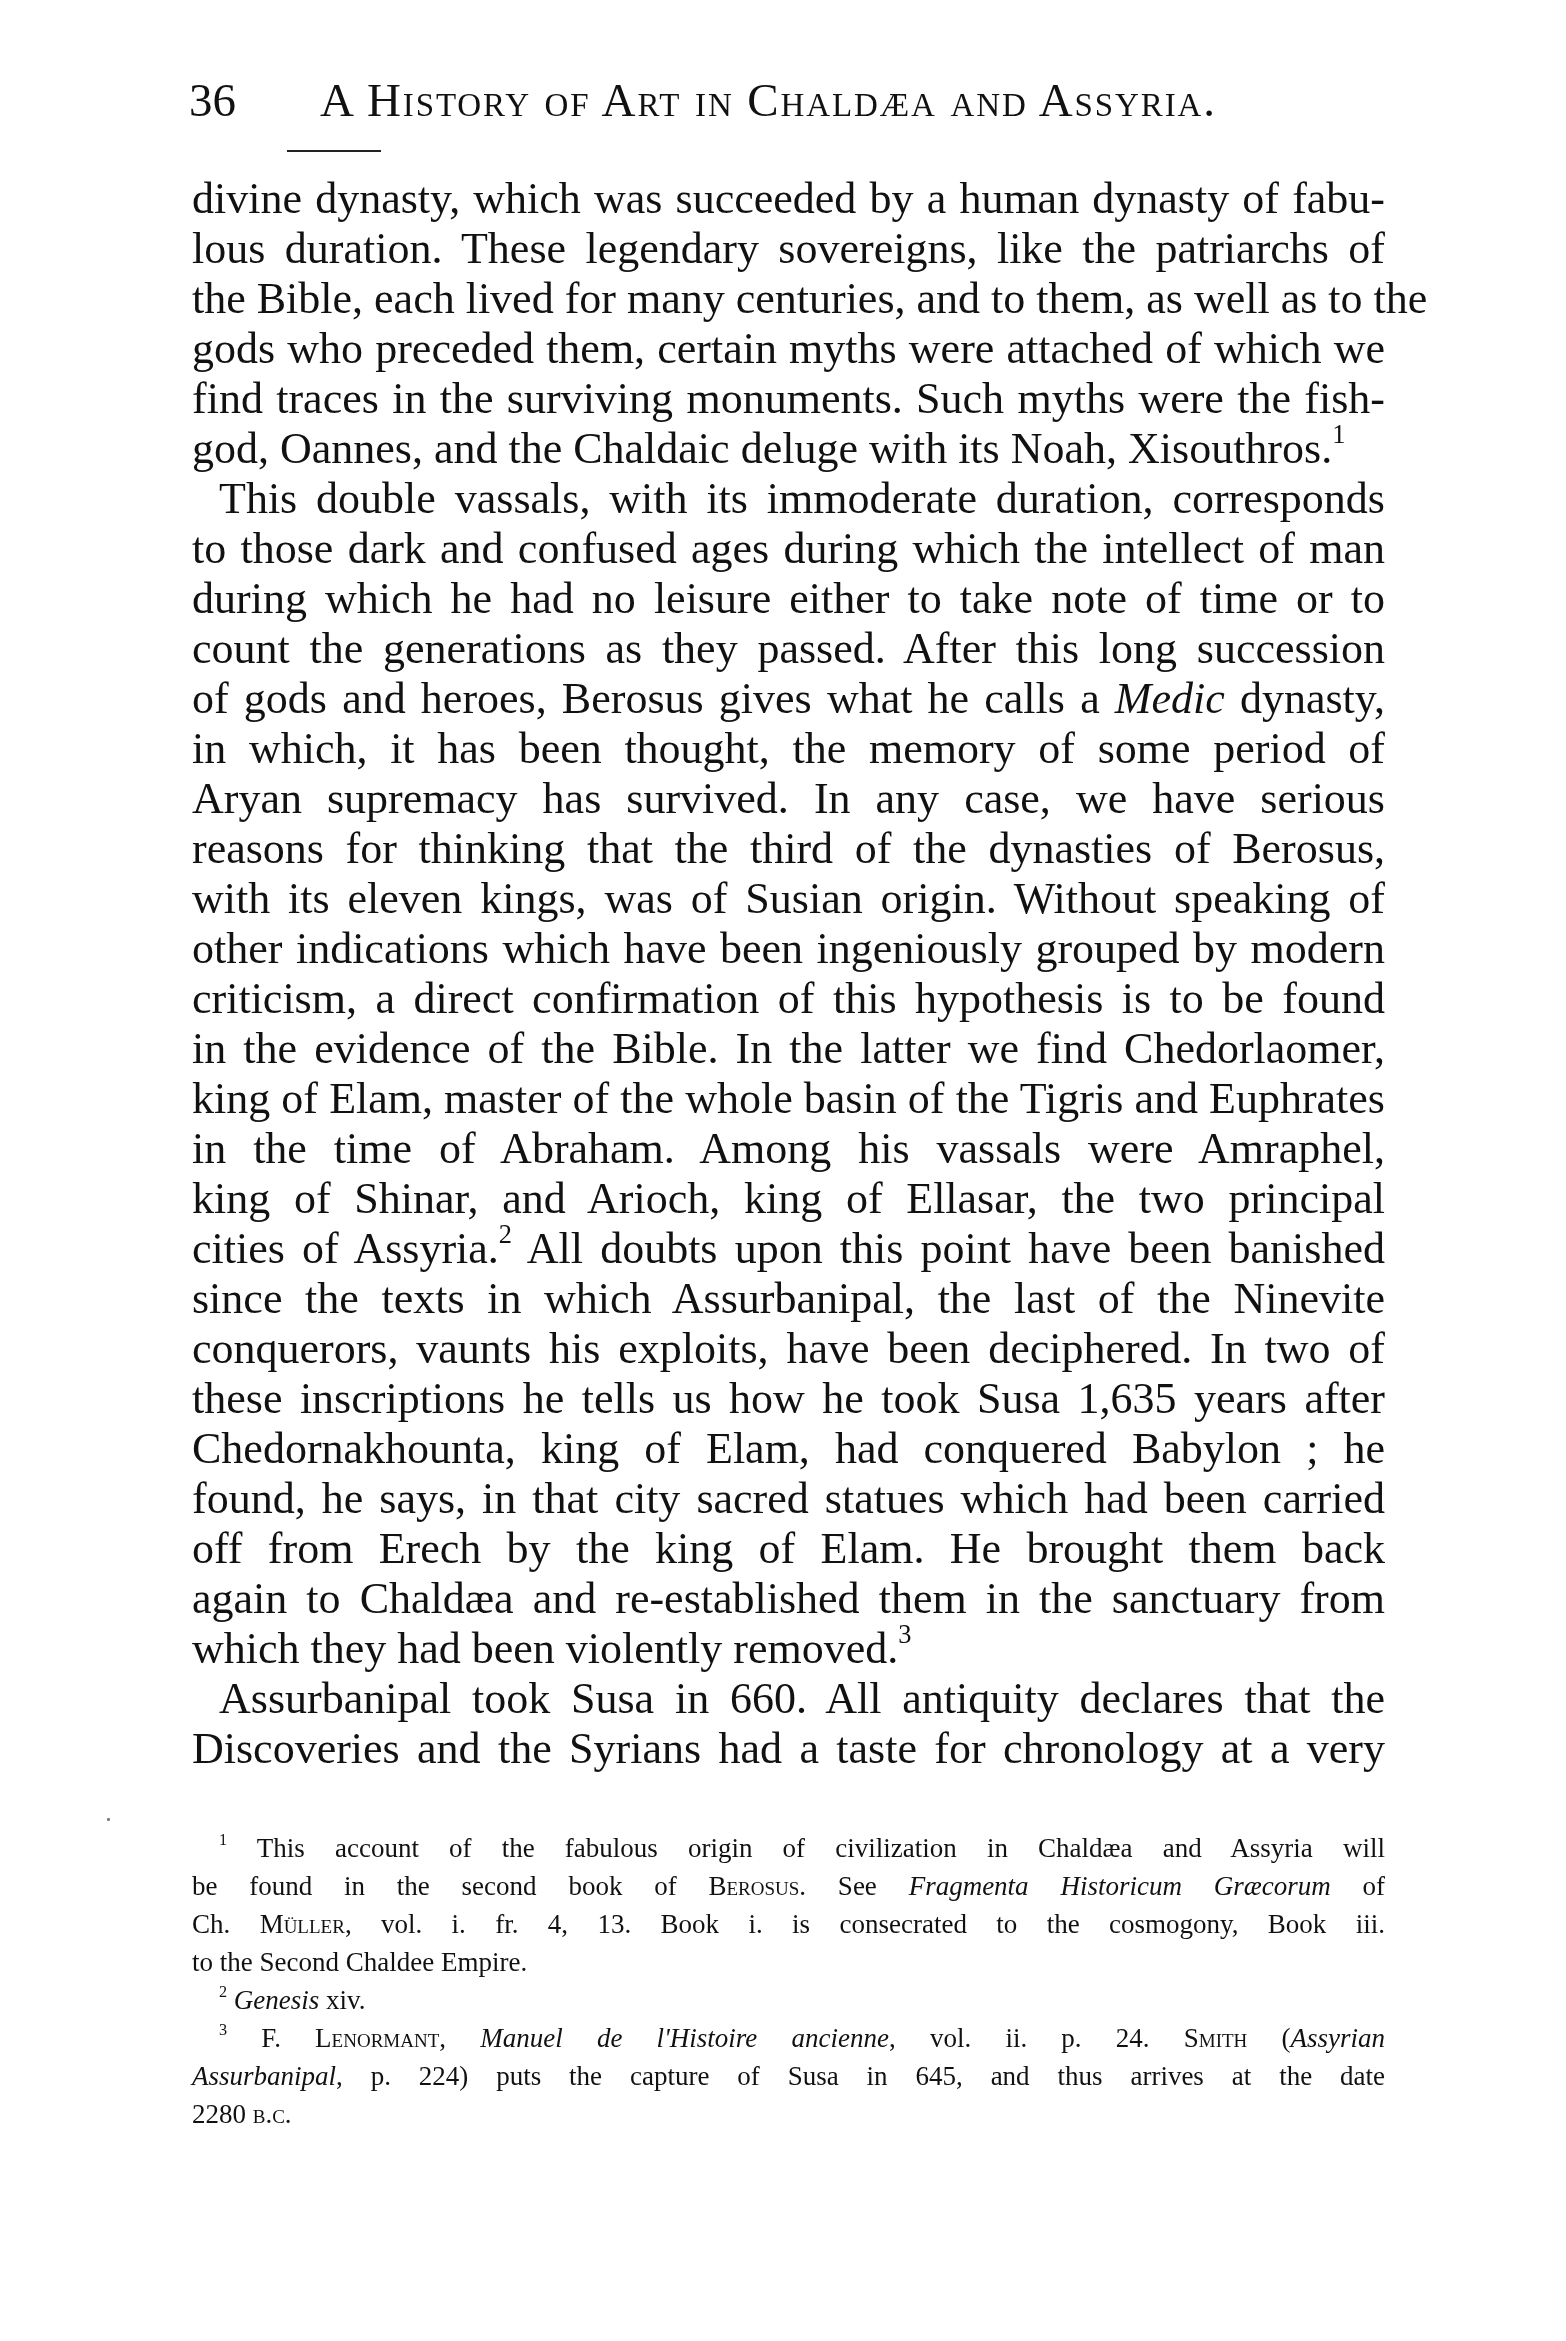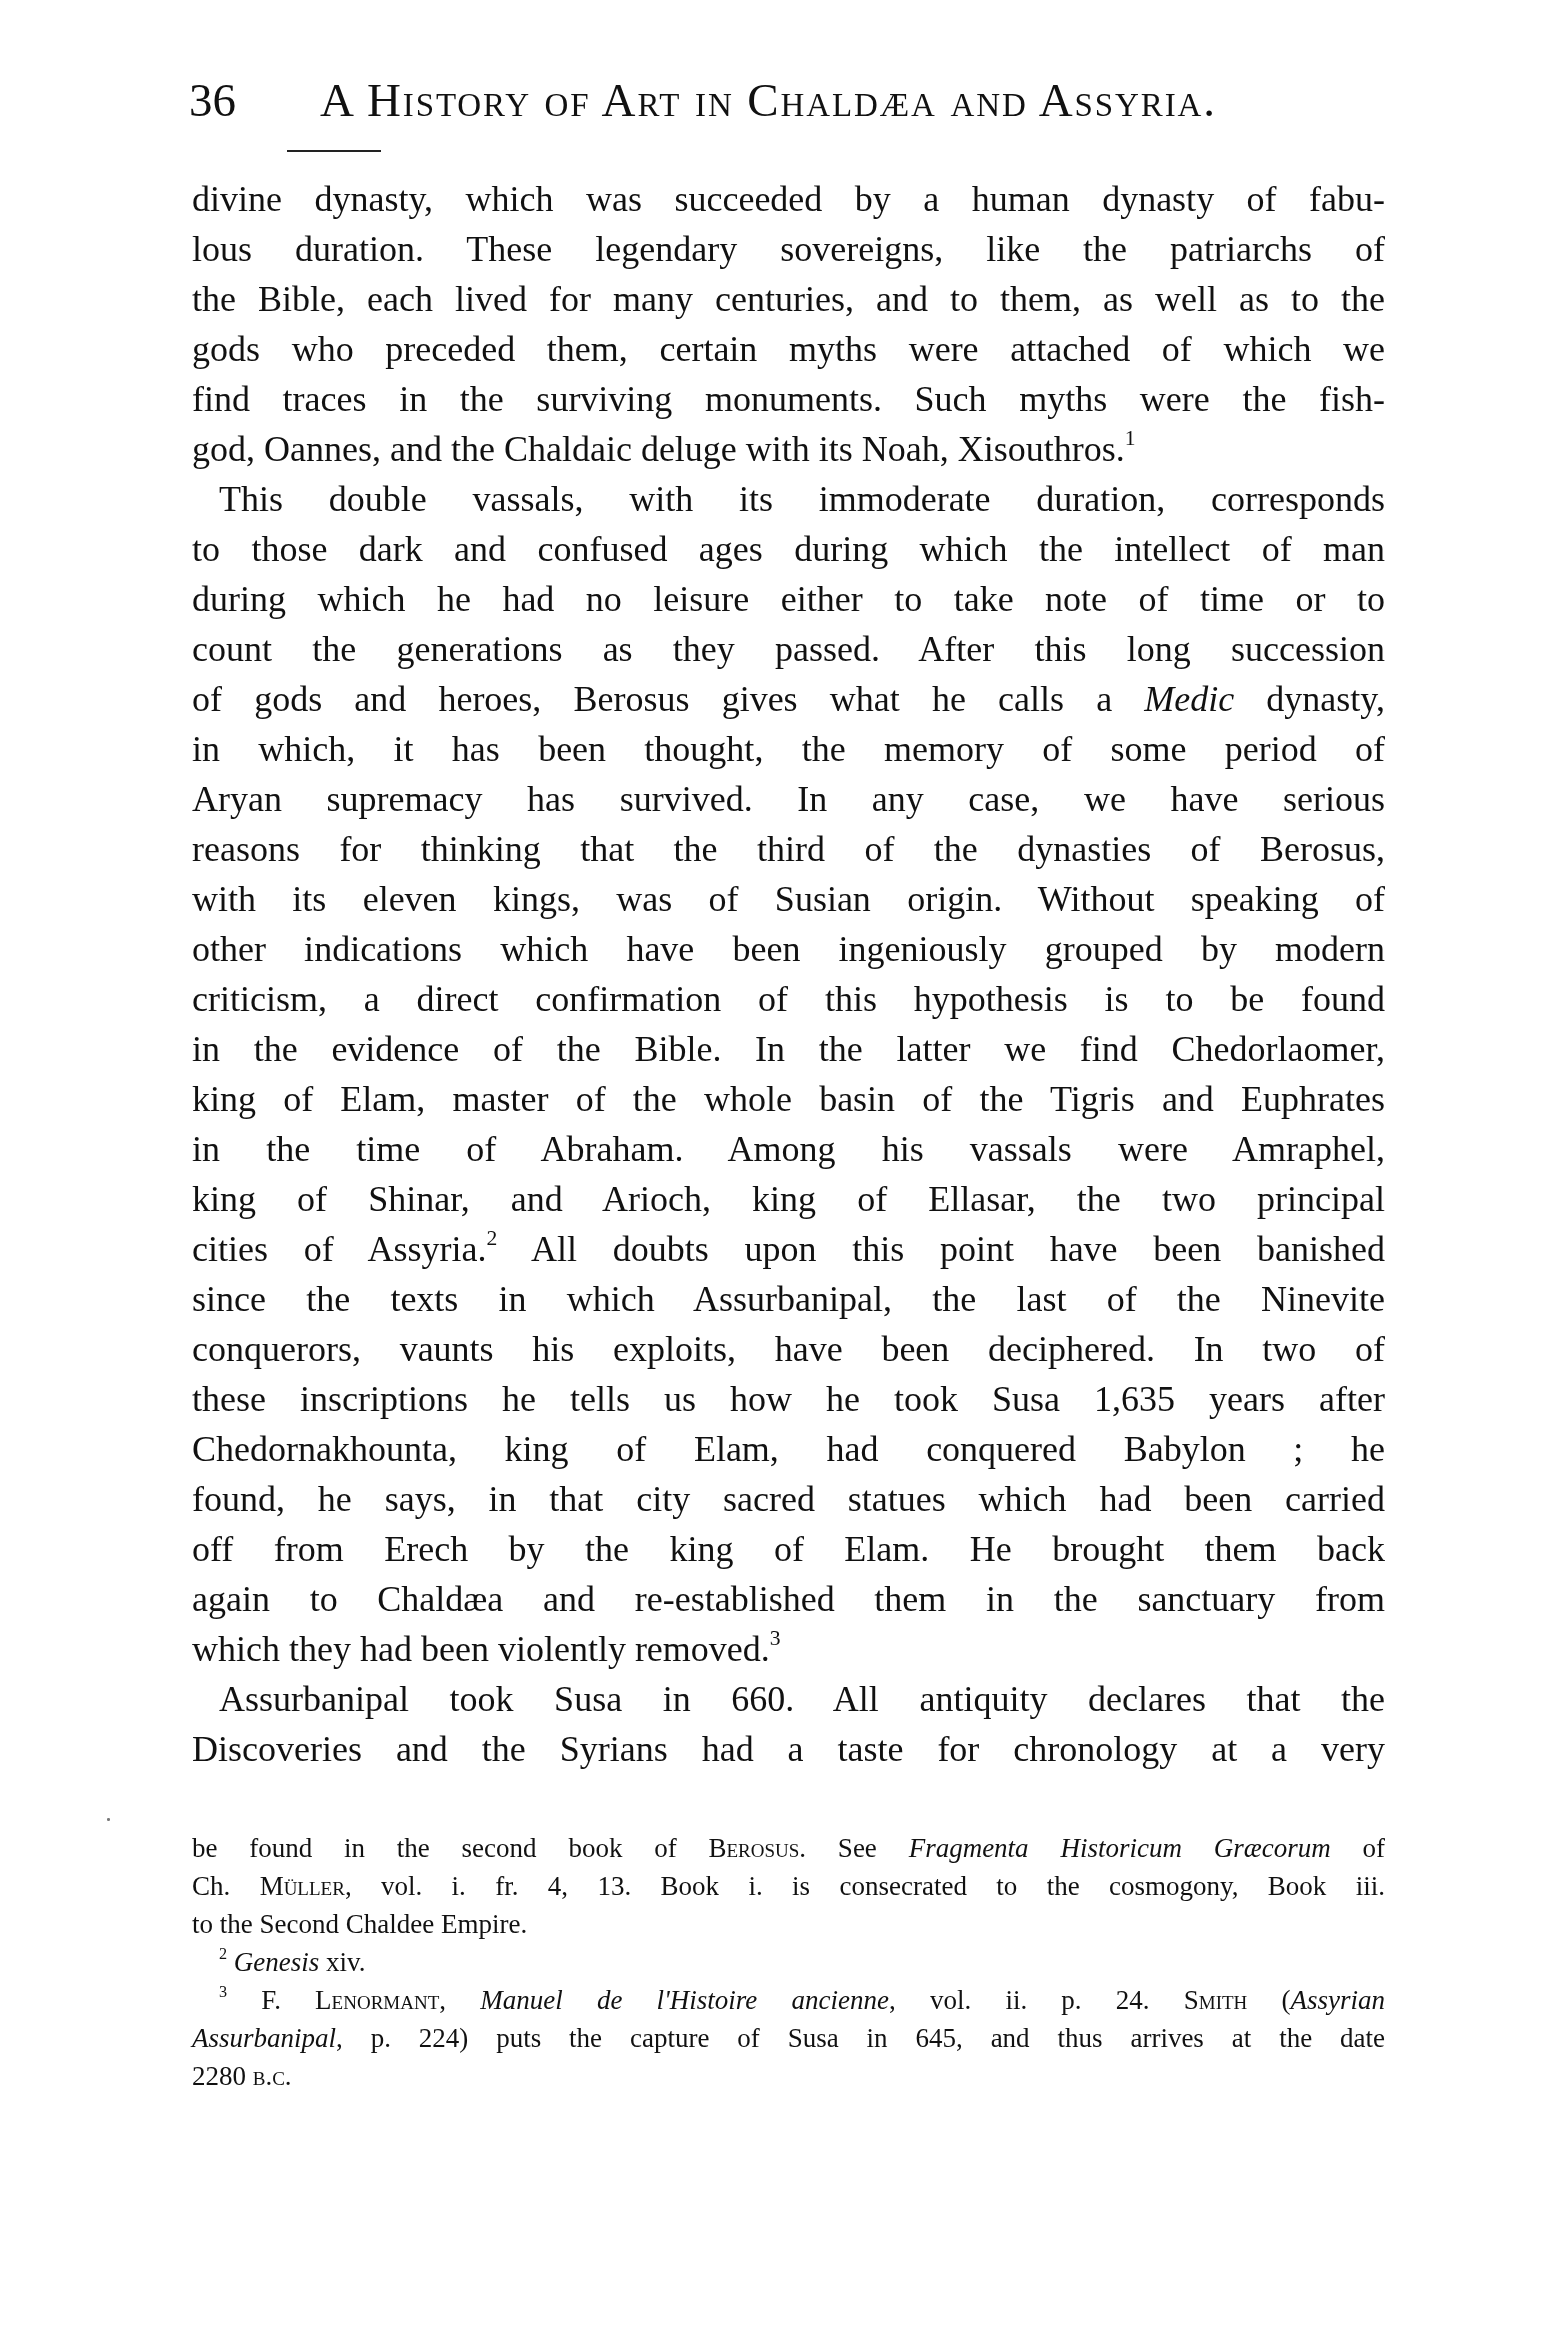--- a/index.html
+++ b/index.html
@@ -11,21 +11,21 @@
     position: absolute; left: 189px; top: 75px; width: 1205px; height: 51px;
     font-size: 47px; line-height: 51px; white-space: nowrap;
   }
   .folio { position: absolute; left: 0; top: 0; }
   .head-title { position: absolute; left: 131px; top: 0; font-variant: small-caps; letter-spacing: 1.9px; }
   .head-rule {
     position: absolute; left: 287px; top: 150px; width: 94px; height: 1.9px; background: #222;
   }
   .body-text {
     position: absolute; left: 192px; top: 174px; width: 1193px;
-    font-size: 36px; line-height: 50px; text-align: justify;
+    font-size: 44px; line-height: 50px; text-align: justify;
   }
   .line { display: block; text-align: justify; text-align-last: justify; white-space: nowrap; height: 50px; }
   .line.last { text-align-last: left; }
   .indent { padding-left: 27px; }
   sup { font-size: 0.6em; line-height: 0; vertical-align: 0.75em; }
   .footnotes {
     position: absolute; left: 192px; top: 1829px; width: 1193px;
     font-size: 27px; line-height: 38px;
   }
   .fline { display: block; text-align: justify; text-align-last: justify; white-space: nowrap; height: 38px; }
@@ -74,20 +74,21 @@
     <span class="line"><span>found, he says, in that city sacred statues which had been carried</span></span>
     <span class="line"><span>off from Erech by the king of Elam.  He brought them back</span></span>
     <span class="line"><span>again to Chaldæa and re-established them in the sanctuary from</span></span>
     <span class="line last"><span>which they had been violently removed.</span><sup>3</sup></span>
     <span class="line indent"><span>Assurbanipal took Susa in 660.  All antiquity declares that the</span></span>
     <span class="line"><span>Discoveries and the Syrians had a taste for chronology at a very</span></span>
   </div>
 
 <div class="footnotes" id="footnotes">
     <div>
+      <span class="fline fn-indent"><sup>1</sup> <span>This account of the fabulous origin of civilization in Chaldæa and Assyria will</span></span>
       <span class="fline"><span>be found in the second book of </span><span class="sc">Berosus</span><span>.  See </span><i>Fragmenta Historicum Græcorum</i><span> of</span></span>
       <span class="fline"><span>Ch. </span><span class="sc">Müller</span><span>, vol. i. fr. 4, 13.  Book i. is consecrated to the cosmogony, Book iii.</span></span>
       <span class="fline last"><span>to the Second Chaldee Empire.</span></span>
     </div>
     <div>
       <span class="fline last fn-indent"><sup>2</sup> <i>Genesis</i><span> xiv.</span></span>
     </div>
     <div>
       <span class="fline fn-indent"><sup>3</sup> <span>F. </span><span class="sc">Lenormant</span><span>, </span><i>Manuel de l'Histoire ancienne</i><span>, vol. ii. p. 24.  </span><span class="sc">Smith</span><span> (</span><i>Assyrian</i></span>
       <span class="fline"><i>Assurbanipal</i><span>, p. 224) puts the capture of Susa in 645, and thus arrives at the date</span></span>

